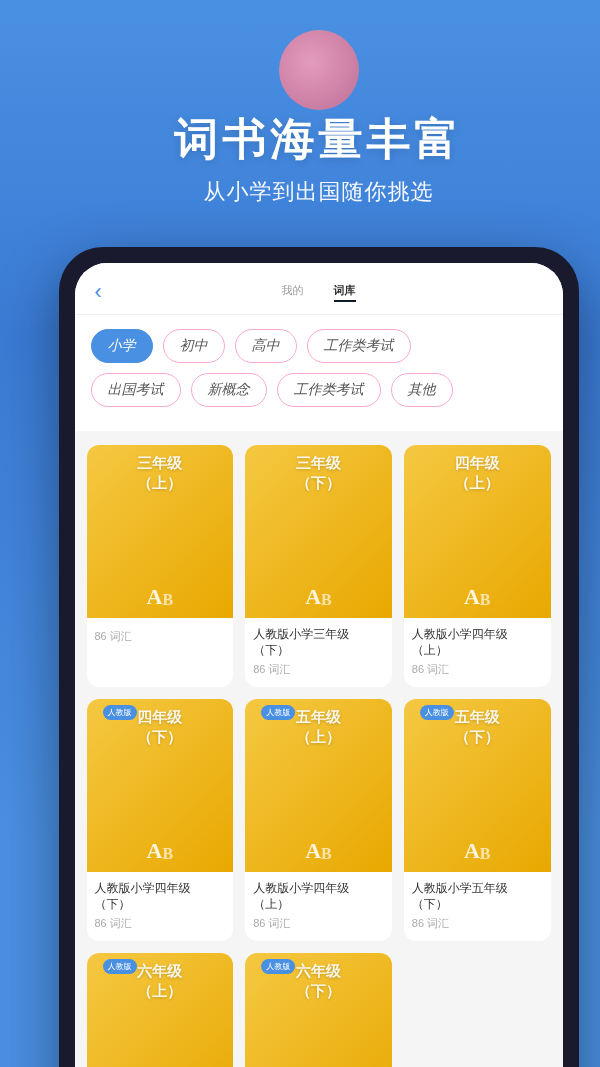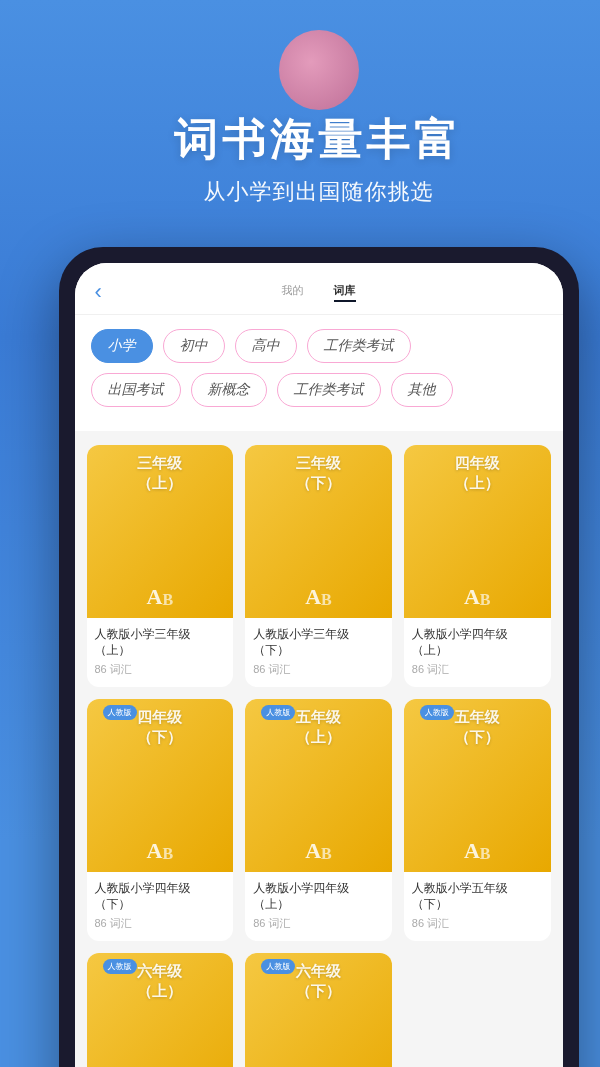--- a/index.html
+++ b/index.html
@@ -288,21 +288,20 @@
 
           <div class="book-item">
             <div class="book-cover">
               <div class="book-grade-text">三年级<br>（上）</div>
               <div class="book-letters">
                 <span class="letter-a">A</span>
                 <span class="letter-b">B</span>
               </div>
             </div>
             <div class="book-info">
-              <div class="book-name">人教版小学三年级（上）</div>
               <div class="book-count">86 词汇</div>
             </div>
           </div>
 
           <div class="book-item">
             <div class="book-cover">
               <div class="book-grade-text">三年级<br>（下）</div>
               <div class="book-letters">
                 <span class="letter-a">A</span>
                 <span class="letter-b">B</span>

